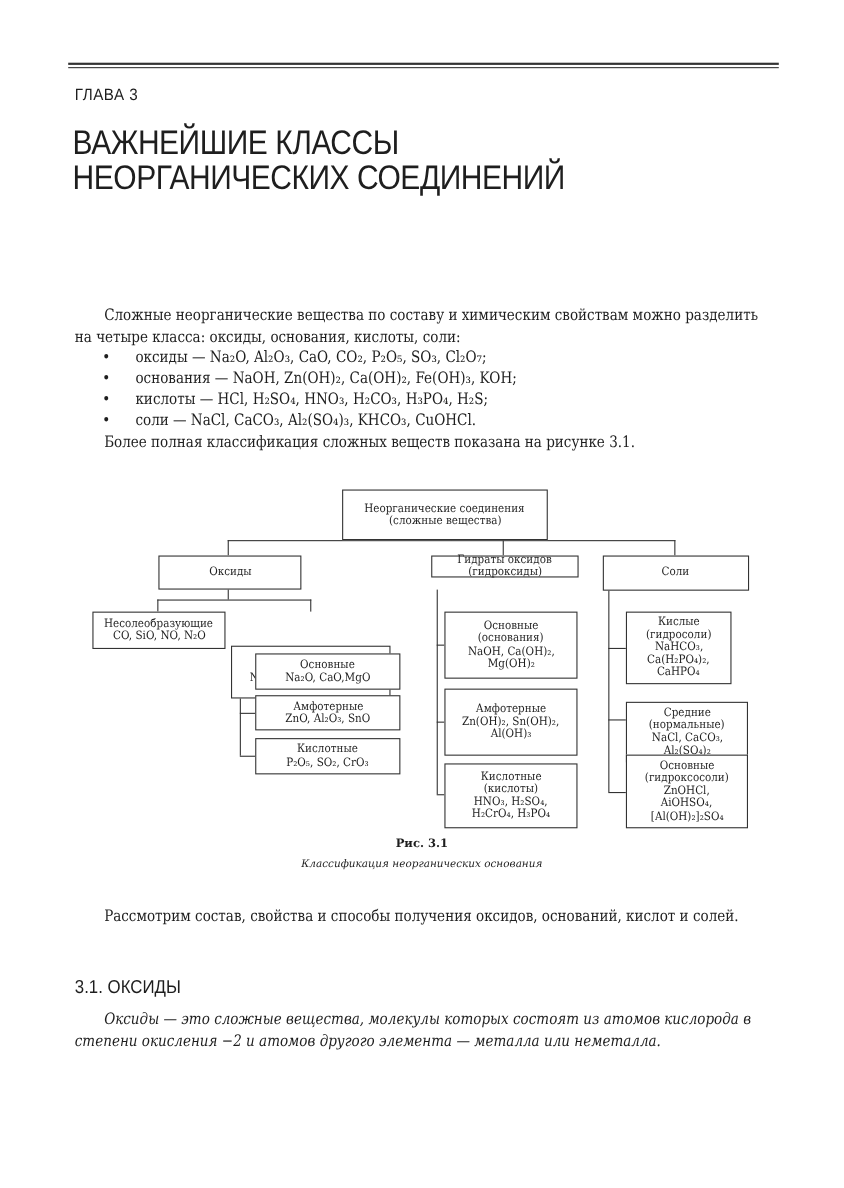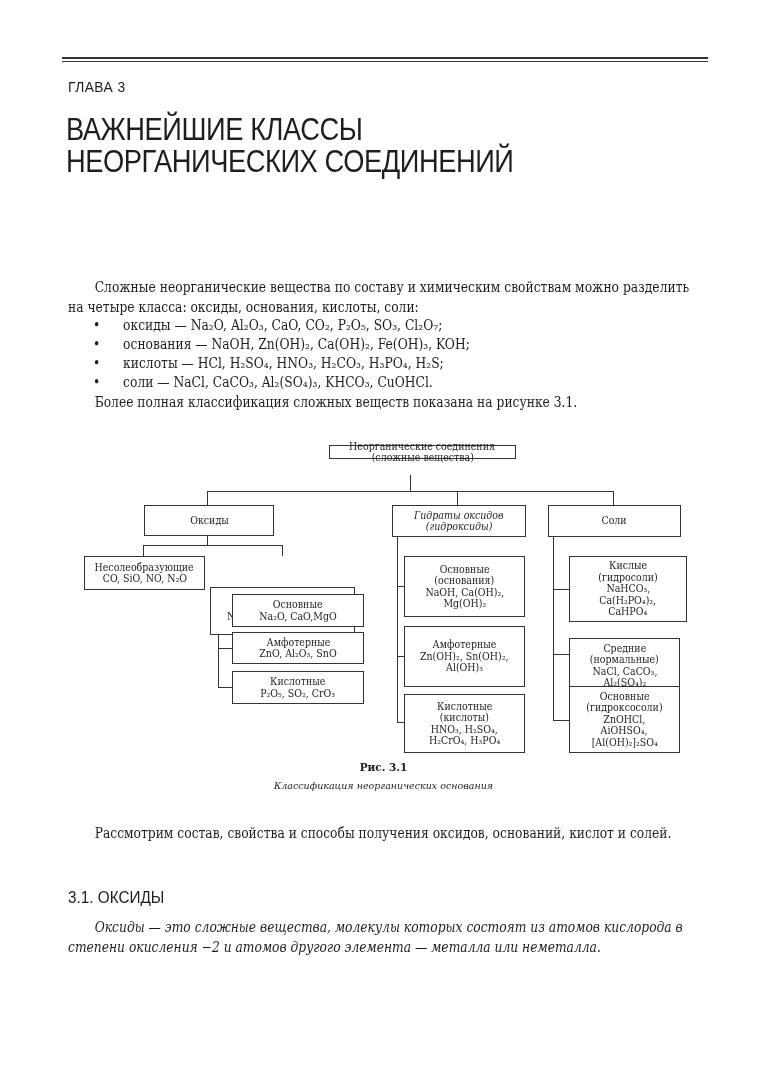--- a/index.html
+++ b/index.html
@@ -68,29 +68,29 @@
   <div class="ln v" style="left:397px;top:536px;height:186px;"></div>
   <div class="ln h" style="left:397px;top:586px;width:7px;"></div>
   <div class="ln h" style="left:397px;top:656px;width:7px;"></div>
   <div class="ln h" style="left:397px;top:722px;width:7px;"></div>
 
   <div class="ln v" style="left:553px;top:536px;height:184px;"></div>
   <div class="ln h" style="left:553px;top:589px;width:16px;"></div>
   <div class="ln h" style="left:553px;top:654px;width:16px;"></div>
   <div class="ln h" style="left:553px;top:720px;width:16px;"></div>
 
-  <div class="box" style="left:329px;top:445px;width:187px;height:14px;">
+  <div class="box" style="left:311px;top:445px;width:187px;height:46px;">
     <span>Неорганические соединения</span>
       <span>(сложные вещества)</span>
   </div>
 
   <div class="box" style="left:144px;top:505px;width:130px;height:31px;">
     <span>Оксиды</span>
   </div>
-  <div class="box" style="left:392px;top:505px;width:134px;height:32px;font-style:italic;">
+  <div class="box" style="left:392px;top:505px;width:134px;height:20px;">
     <span>Гидраты оксидов</span>
       <span>(гидроксиды)</span>
   </div>
   <div class="box" style="left:548px;top:505px;width:133px;height:32px;">
     <span>Соли</span>
   </div>
 
   <div class="box" style="left:84px;top:556px;width:121px;height:34px;">
     <span>Несолеобразующие</span>
       <span>CO, SiO, NO, N₂O</span>
@@ -123,21 +123,21 @@
       <span>Zn(OH)₂, Sn(OH)₂,</span>
       <span>Al(OH)₃</span>
   </div>
   <div class="box" style="left:404px;top:694px;width:121px;height:59px;">
     <span>Кислотные</span>
       <span>(кислоты)</span>
       <span>HNO₃, H₂SO₄,</span>
       <span>H₂CrO₄, H₃PO₄</span>
   </div>
 
-  <div class="box" style="left:569px;top:556px;width:118px;height:66px;">
+  <div class="box" style="left:569px;top:556px;width:96px;height:66px;">
     <span>Кислые</span>
       <span>(гидросоли)</span>
       <span>NaHCO₃,</span>
       <span>Ca(H₂PO₄)₂,</span>
       <span>CaHPO₄</span>
   </div>
   <div class="box" style="left:569px;top:627px;width:111px;height:55px;margin-top:11px;">
     <span>Средние</span>
       <span>(нормальные)</span>
       <span>NaCl, CaCO₃,</span>

